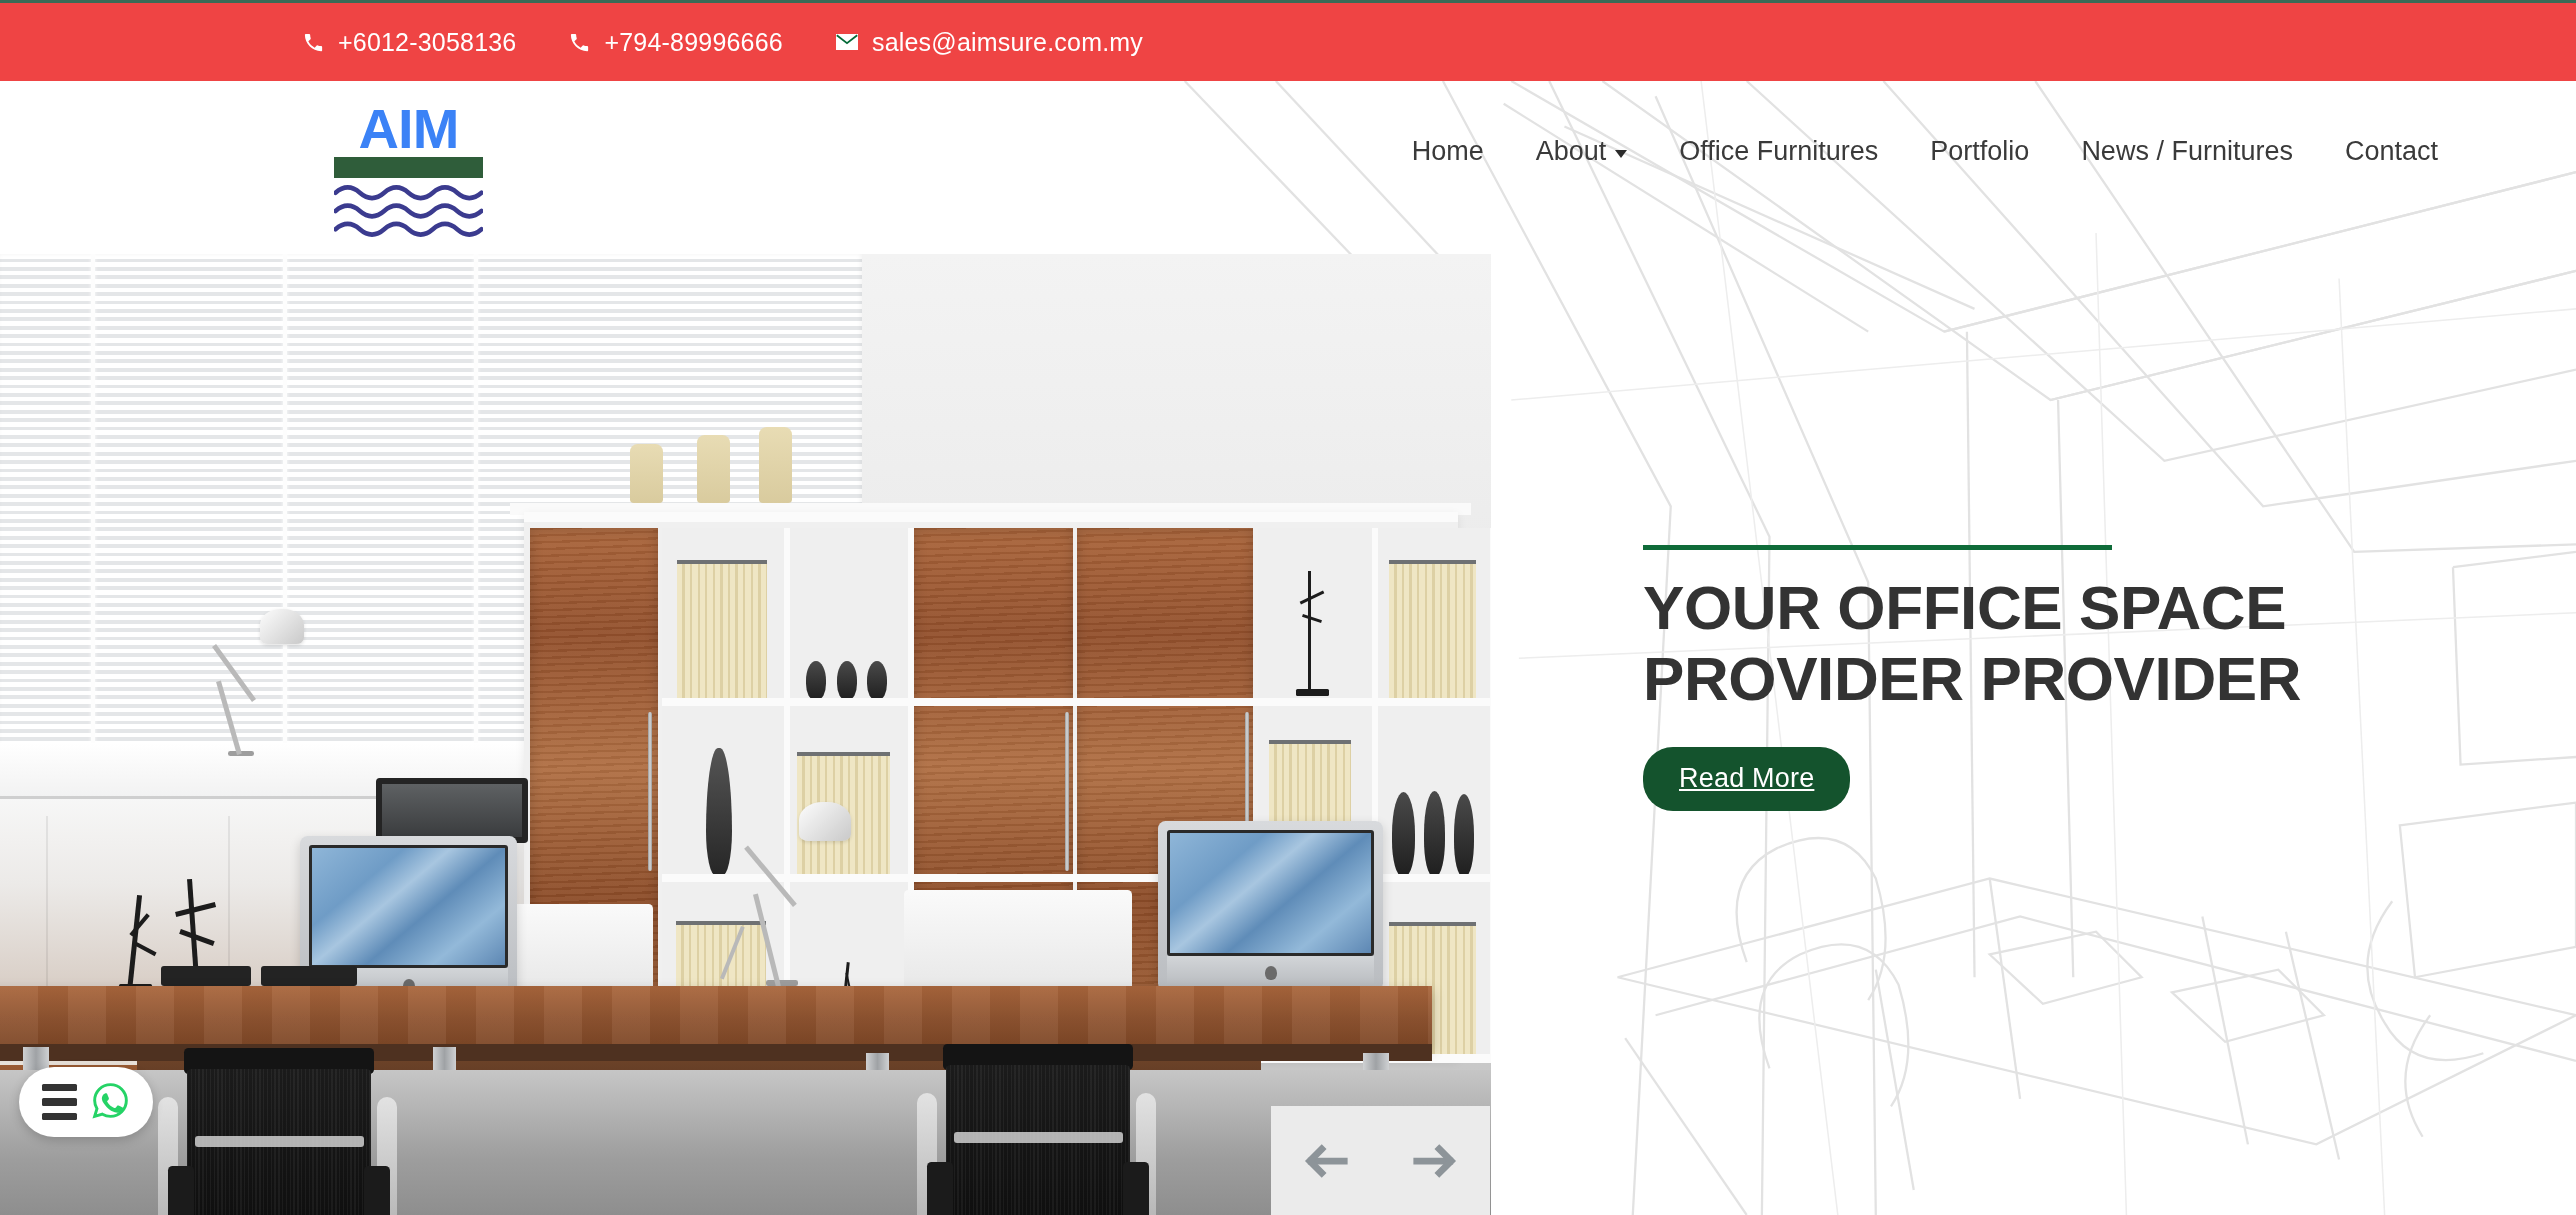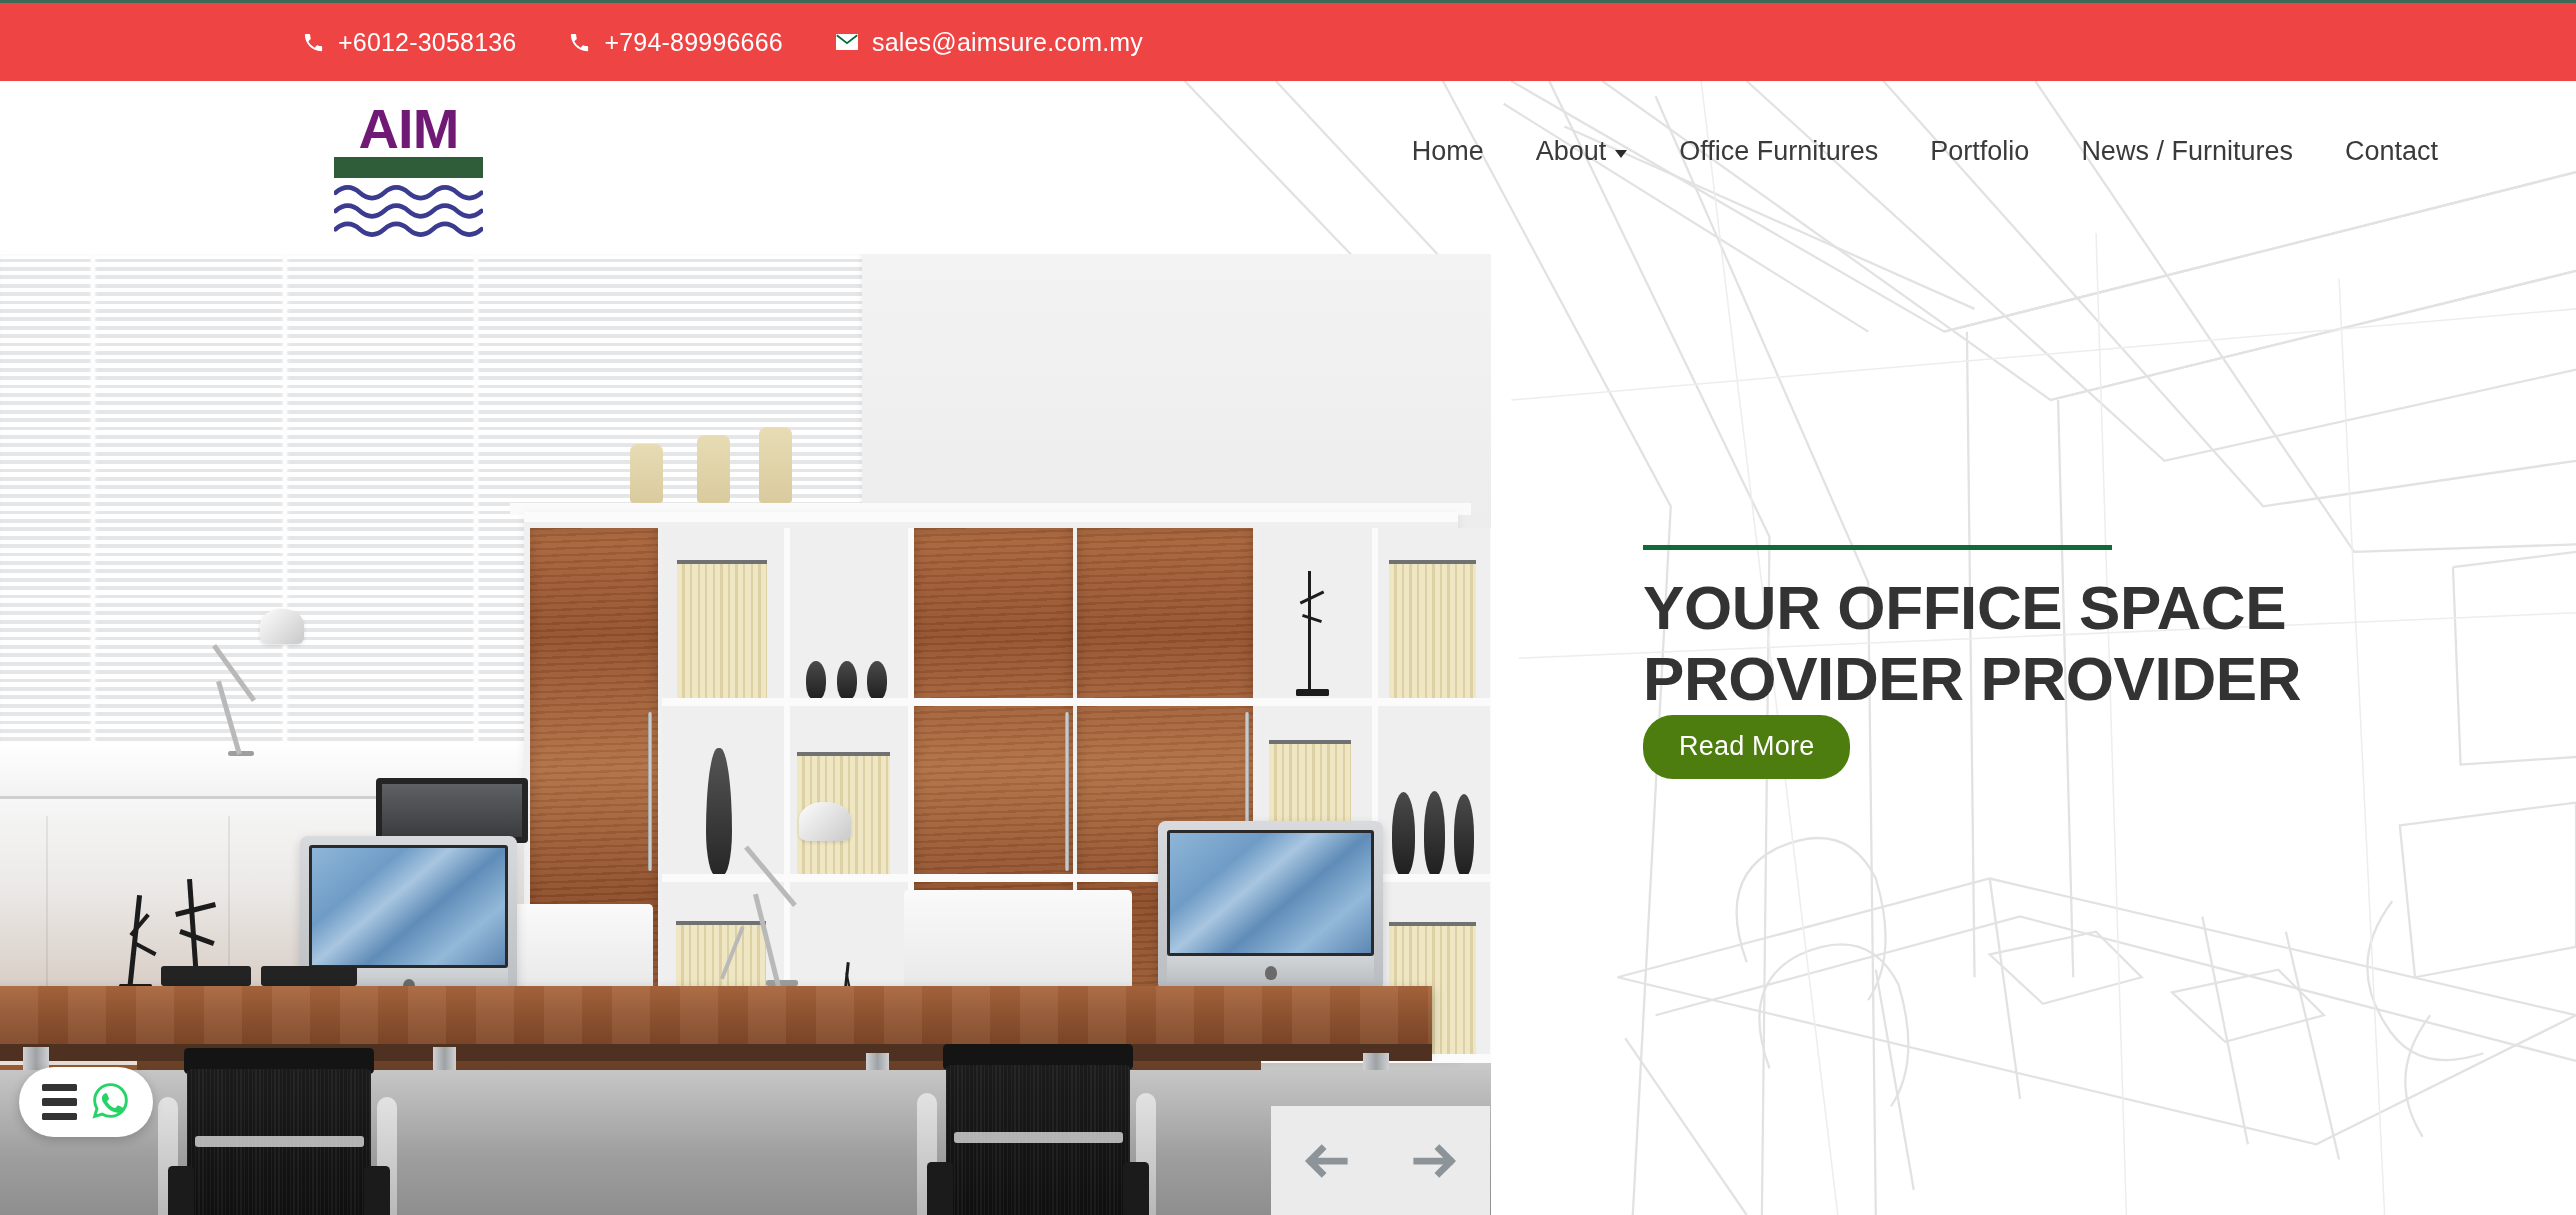--- a/index.html
+++ b/index.html
@@ -31,21 +31,21 @@
   .header{
     position:absolute; left:0; top:81px; width:2576px; height:172px;
     background:transparent;
     z-index:20;
   }
   .logo{
     position:absolute; left:334px; top:23px;
     width:149px;
   }
   .logo-text{
-    font-size:56px; font-weight:bold; color:#701a75;
+    font-size:56px; font-weight:bold; color:#3b82f6;
     letter-spacing:-0.8px; line-height:0.9;
     font-family:"Liberation Sans", sans-serif;
     text-align:center;
   }
   .logo-bar{
     width:149px; height:20.5px; background:#2f5d3a; margin-top:3px;
   }
   .logo-waves{ margin-top:4.6px; }
 
   .nav{
@@ -261,24 +261,24 @@
   .eyebrow{
     font-size:44px; color:#1b7a45; letter-spacing:0.8px; white-space:nowrap;
   }
   .eyebrow-rule{ width:469px; height:5.3px; background:#0f6b39; }
   .headline{
     margin-top:23px;
     font-size:62px; font-weight:bold; color:#333333;
     line-height:1.14; letter-spacing:-0.4px; white-space:nowrap;
   }
   .read-more{
-    display:inline-block;
-    background:#4d7c0f; color:#ffffff;
+    margin-top:32px; display:inline-block;
+    background:#14532d; color:#ffffff;
     font-size:27px; padding:16.7px 36px; border-radius:30px;
-    cursor:pointer; border:none; letter-spacing:0.2px;
+    cursor:pointer; border:none; letter-spacing:0.2px;text-decoration:underline;
   }
 
   
   .float-widget{
     position:absolute; left:19px; top:1067px;
     width:134px; height:70px; background:#ffffff;
     border-radius:35px; z-index:40;
     display:flex; align-items:center; justify-content:center; gap:13.7px;
     box-shadow:0 3px 10.6px rgba(0,0,0,.2); cursor:pointer;
   }

